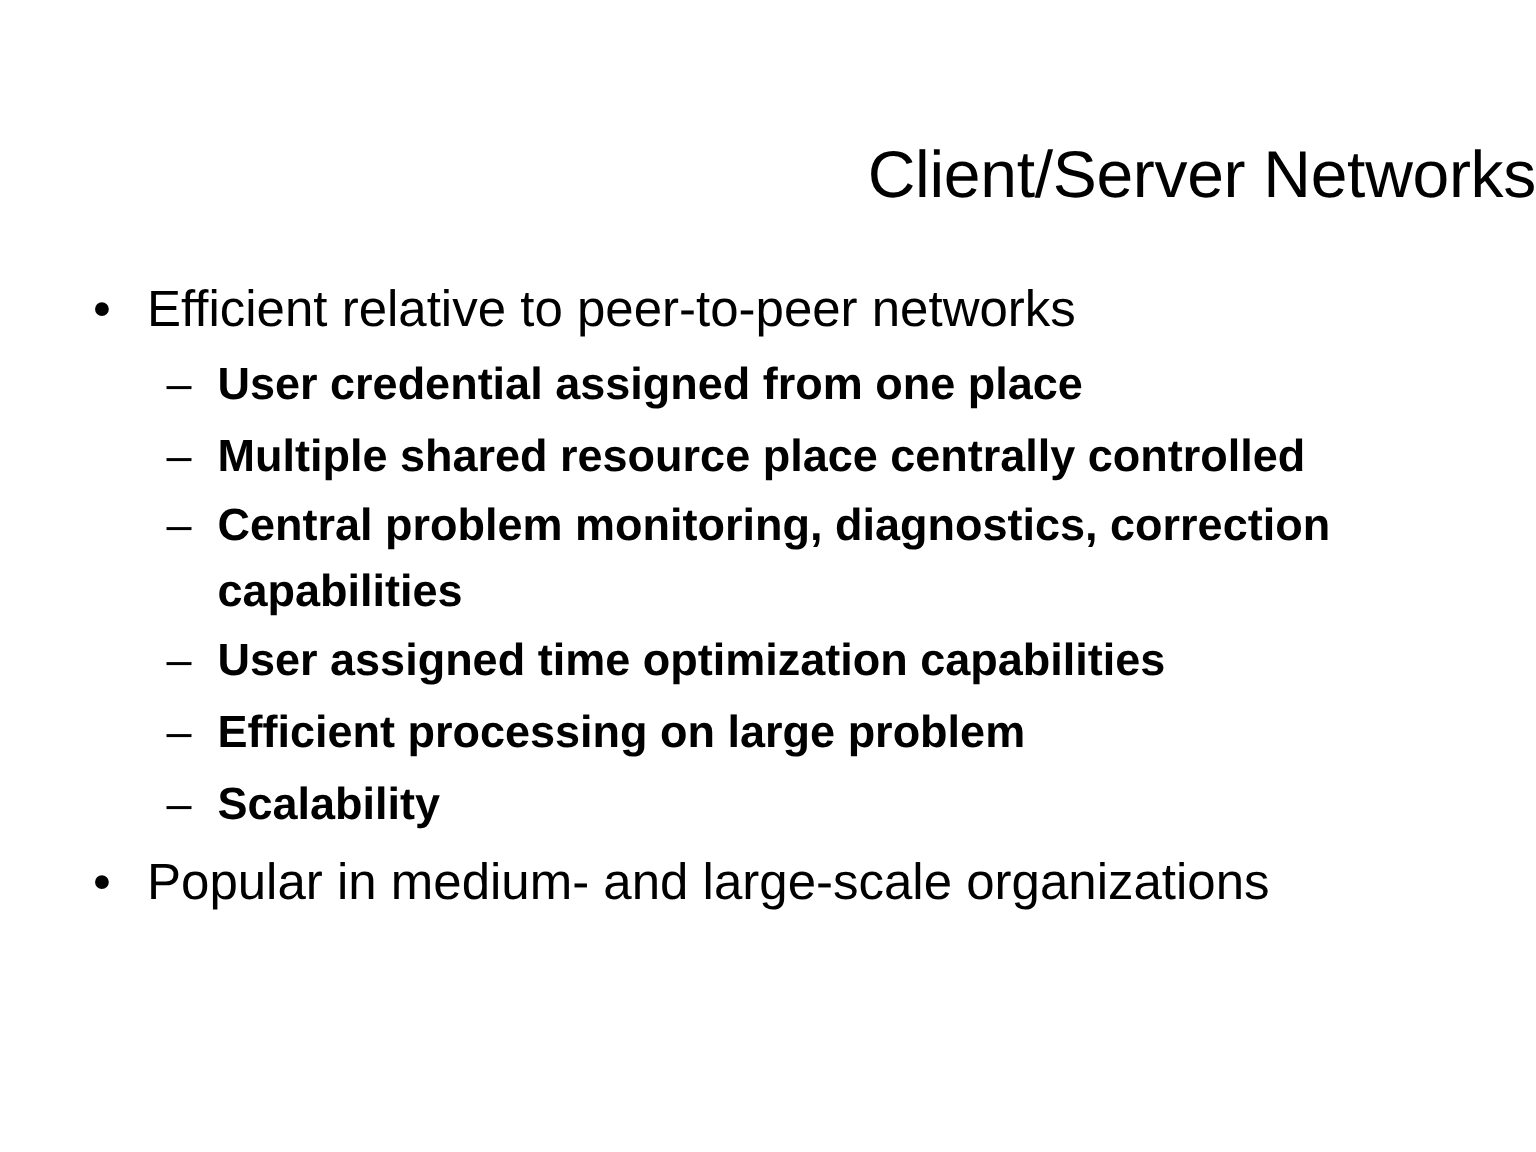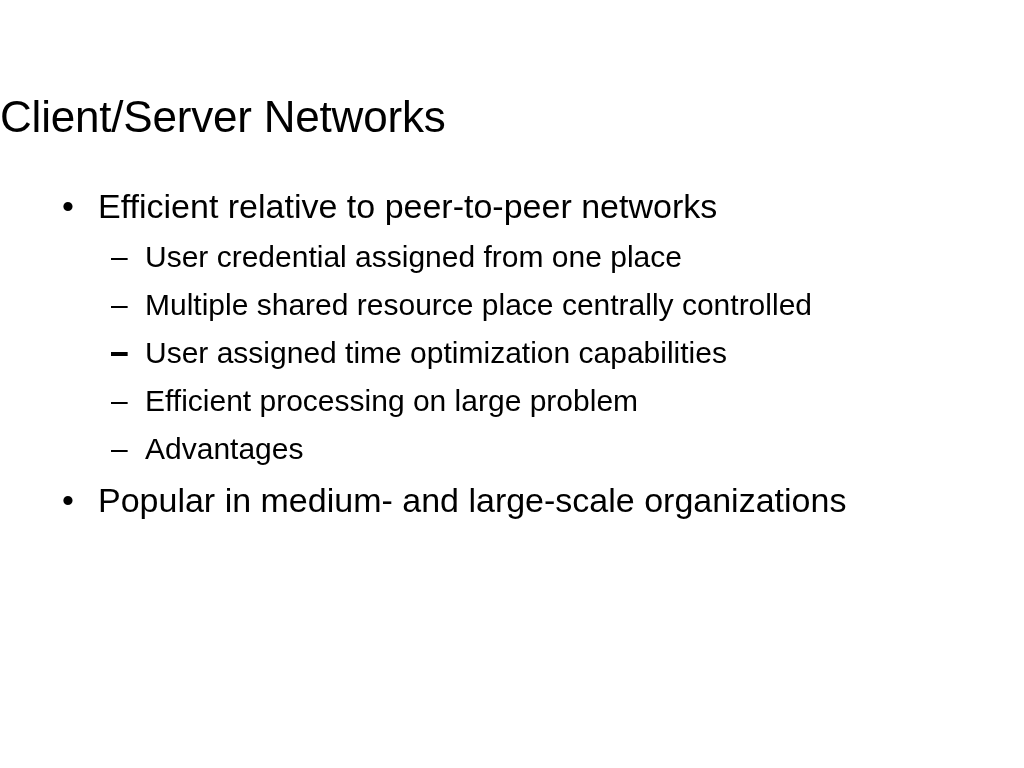--- a/index.html
+++ b/index.html
@@ -23,21 +23,21 @@
     height: 768px;
     background: #ffffff;
     box-sizing: border-box;
   }
 
   .slide-title {
     position: absolute;
     left: 0;
     top: 62px;
     width: 1024px;
-    text-align: left;
+    text-align: right;
     font-size: 44px;
     line-height: 52px;
     font-weight: 400;
     letter-spacing: -0.2px;
     color: #000000;
     white-space: nowrap;
   }
 
   .body-block {
     position: absolute;
@@ -85,20 +85,21 @@
     left: 55px;
     top: 0;
     width: 26px;
     font-size: 30px;
     line-height: 48px;
     text-align: left;
     color: #000000;
   }
   .lvl2 .txt {
     display: block;
+    font-weight: bold;
   }
   .lvl2.wrap {
     line-height: 44px;
   }
   .lvl2.wrap .marker {
     line-height: 44px;
   }
   .lvl2.wrap .txt {
     max-width: 800px;
   }
@@ -125,35 +126,36 @@
       <span class="txt">User credential assigned from one place</span>
     </div>
 
     <div class="lvl2">
       <span class="marker">–</span>
       <span class="txt">Multiple shared resource place centrally controlled</span>
     </div>
 
     <div class="lvl2 wrap">
       <span class="marker">–</span>
+      <span class="txt">Central problem monitoring, diagnostics, correction capabilities</span>
     </div>
 
     <div class="lvl2">
       <span class="marker">–</span>
       <span class="txt">User assigned time optimization capabilities</span>
     </div>
 
     <div class="lvl2">
       <span class="marker">–</span>
       <span class="txt">Efficient processing on large problem</span>
     </div>
 
     <div class="lvl2">
       <span class="marker">–</span>
-      <span class="txt">Advantages</span>
+      <span class="txt">Scalability</span>
     </div>
 
     <div class="lvl1 sp-before-last">
       <span class="marker">•</span>
       <span class="txt">Popular in medium- and large-scale organizations</span>
     </div>
 
   </div>
 </div>
 

